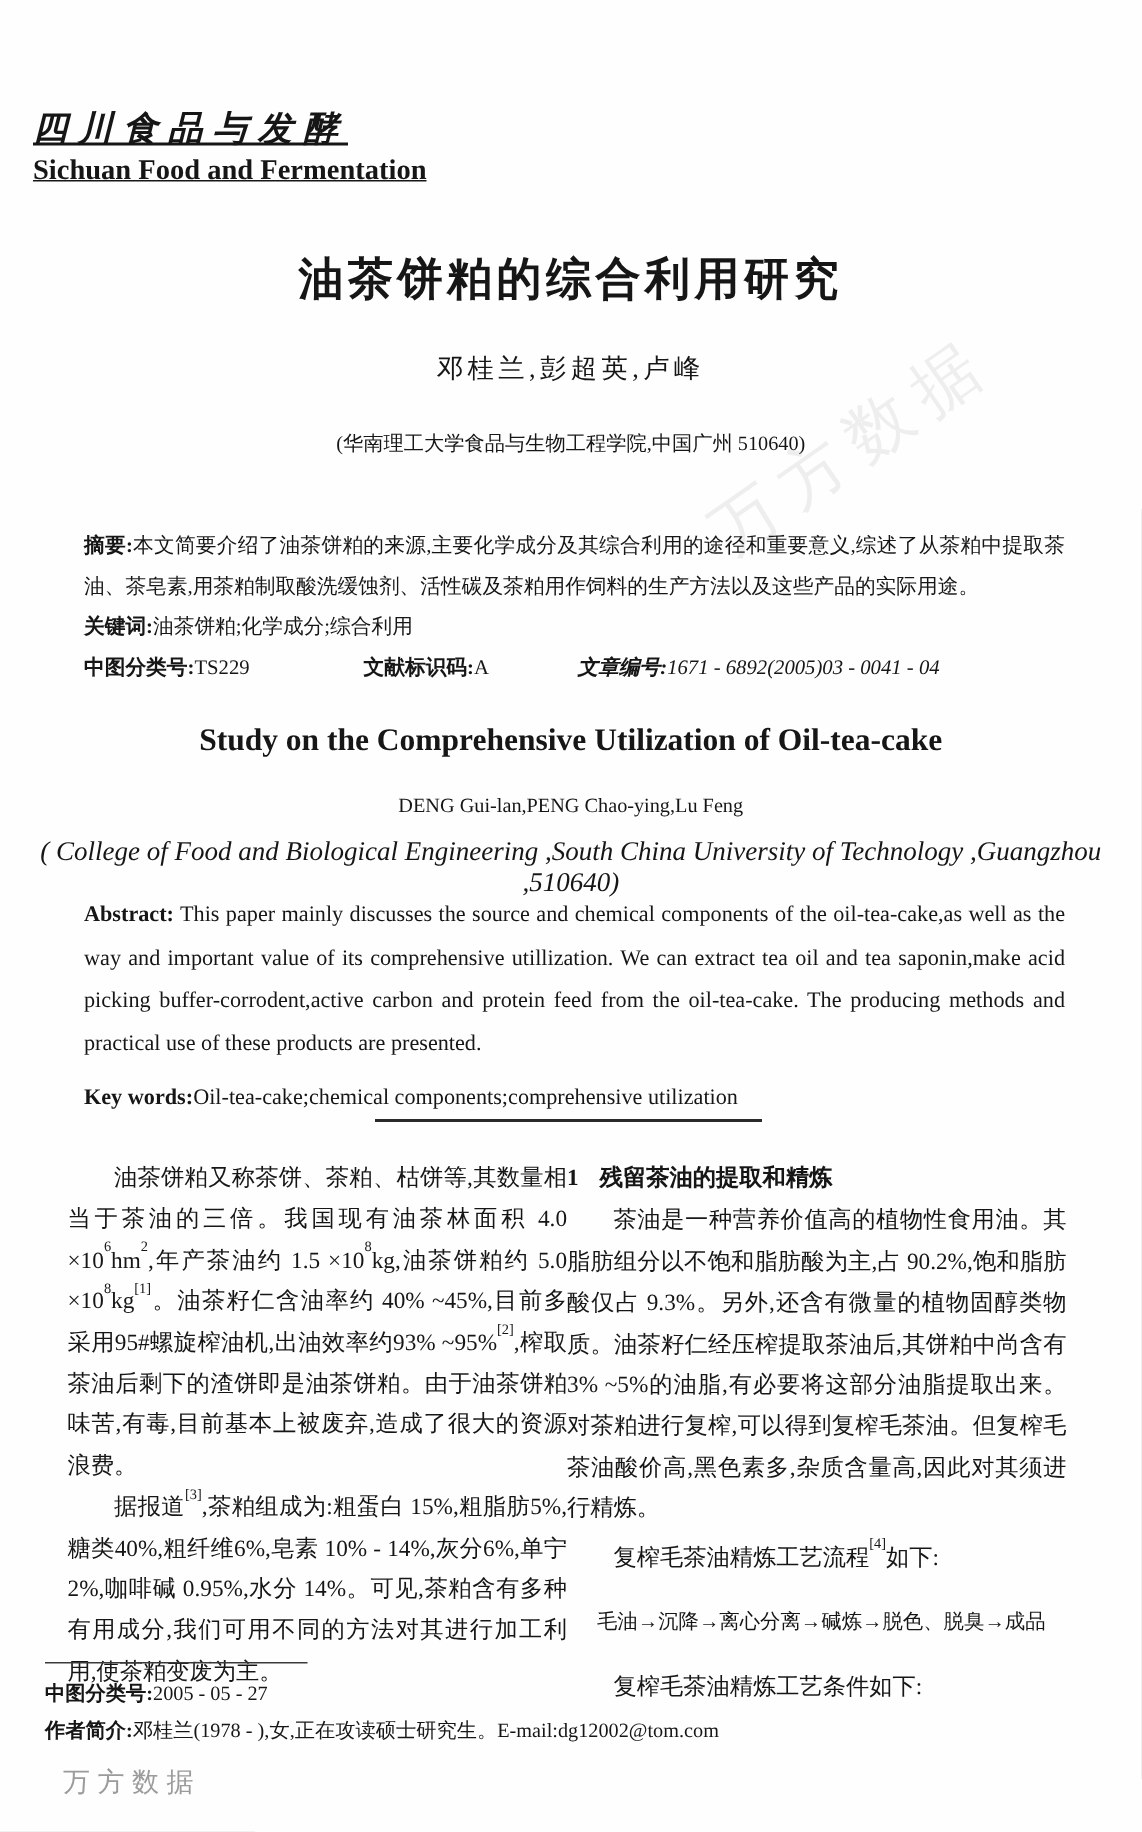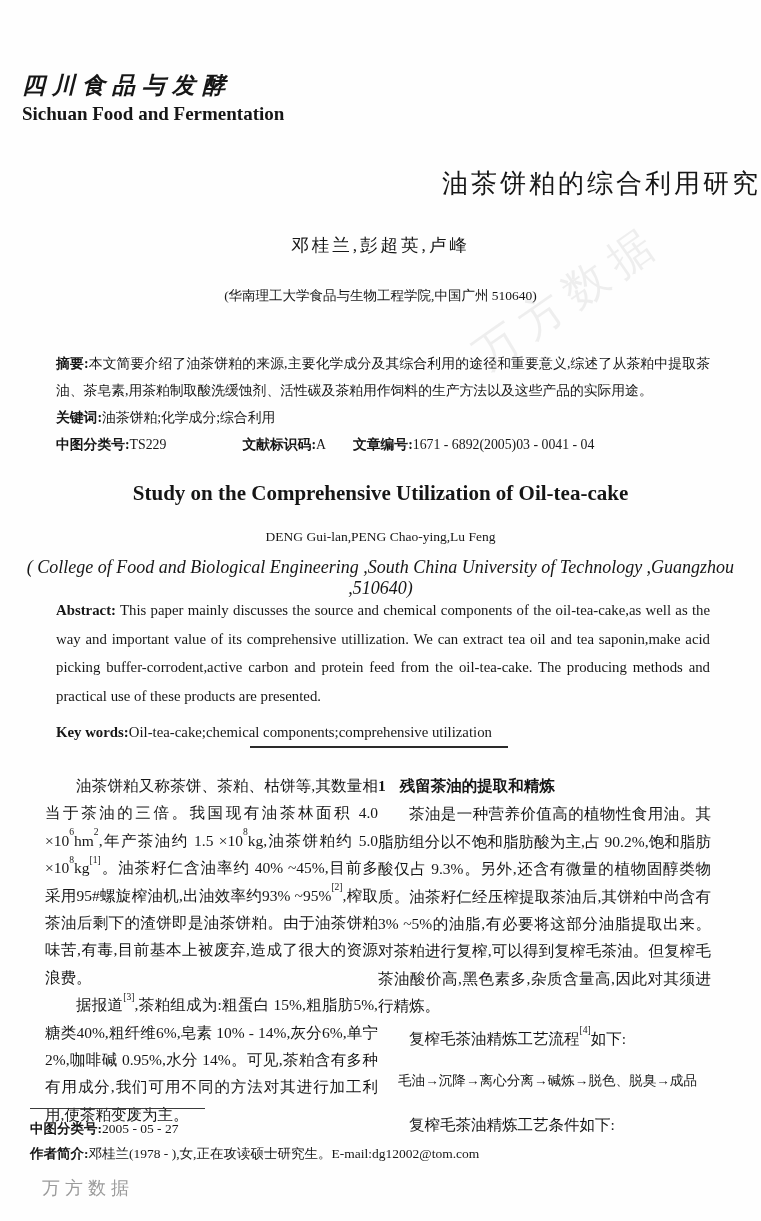--- a/index.html
+++ b/index.html
@@ -5,46 +5,46 @@
   * { margin:0; padding:0; box-sizing:border-box; }
   html,body { background:#e8e8e8; }
   .page {
     position:relative; width:761px; height:1221px; margin:0 auto;
     background:#fefefe; color:#161616; overflow:hidden;
     font-family:"Liberation Serif", serif;
   }
   sup { font-size:0.62em; position:relative; top:-0.45em; line-height:0; }
 
   
-  .logo { position:absolute; top:70px; left:22px; }
+  .logo { position:absolute; top:70px; left:22px;text-decoration:underline; }
   .logo-cn {
     font-family:"Liberation Serif", serif; font-weight:bold; font-style:italic;
     font-size:23px; letter-spacing:7px; white-space:nowrap;
   }
   .logo-en {
     font-family:"Liberation Serif", serif; font-weight:bold;
     font-size:19px; margin-top:2px; white-space:nowrap;
   }
 
   
   .faint-stamp {
     position:absolute; top:268px; left:460px; font-size:44px; letter-spacing:10px;
     color:#000; opacity:0.06; transform:rotate(-35deg); white-space:nowrap;
   }
 
   .center { position:absolute; left:0; width:100%; text-align:center; }
-  .title-cn { top:166px; font-size:26px; font-weight:normal; letter-spacing:3px;text-align:right; }
+  .title-cn { top:166px; font-size:30px; font-weight:bold; letter-spacing:3px; }
   .authors-cn { top:233px; font-size:17.5px; letter-spacing:3px; }
   .affil-cn { top:287px; font-size:13.5px;text-align:center; }
 
   .cn-abstract { position:absolute; top:350px; left:56px; width:654px; font-size:13.8px; line-height:27px; text-align:justify; }
   .cn-abstract .lbl { font-weight:bold; }
   .meta-row { display:flex; margin-top:0; }
   .meta-item2 { margin-left:76px; }
-  .meta-item3 { margin-left:27px; }
+  .meta-item3 { margin-left:59px;font-style:italic; }
   .meta-row .lbl { font-weight:bold; }
 
   .title-en { top:481px; font-size:21px; font-weight:bold; font-family:"Liberation Serif", serif; }
   .authors-en { top:529px; font-size:13.5px; }
   .affil-en { top:557px; font-size:18px; font-style:italic; }
 
   .en-abstract { position:absolute; top:596px; left:56px; width:654px; font-size:14.8px; line-height:28.5px; text-align:justify; }
   .en-abstract .lbl { font-weight:bold; }
   .en-keywords { margin-top:8px; }
 

